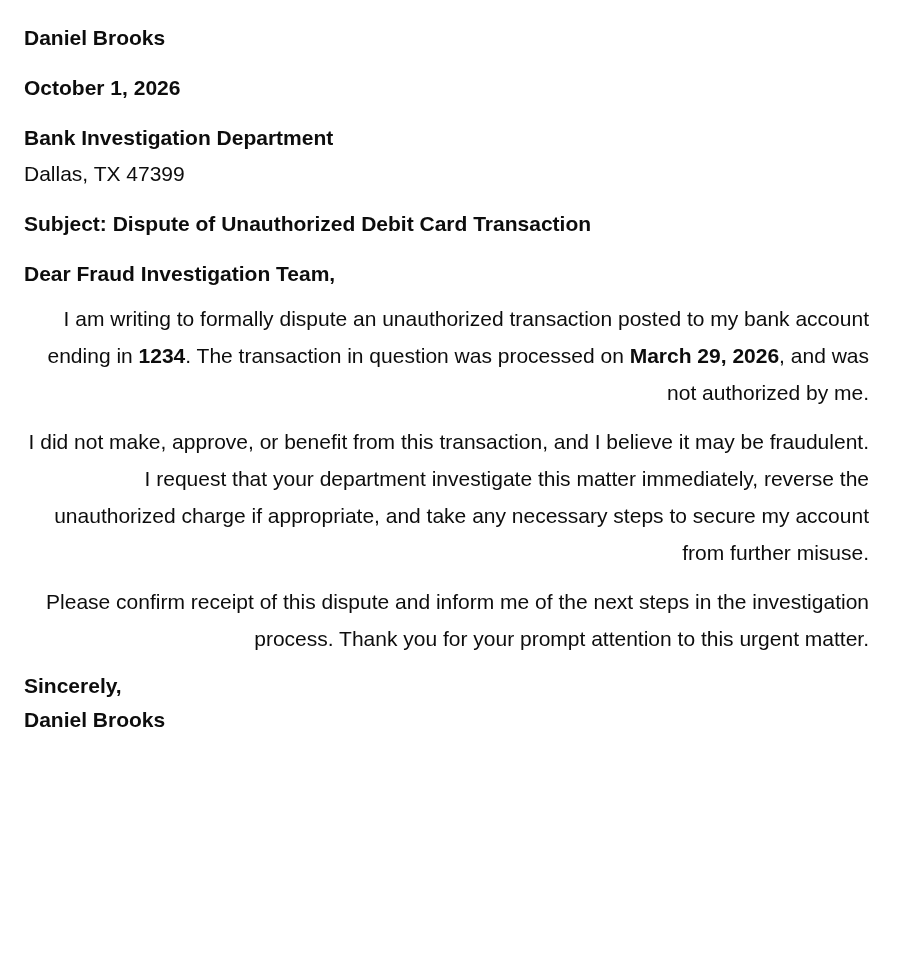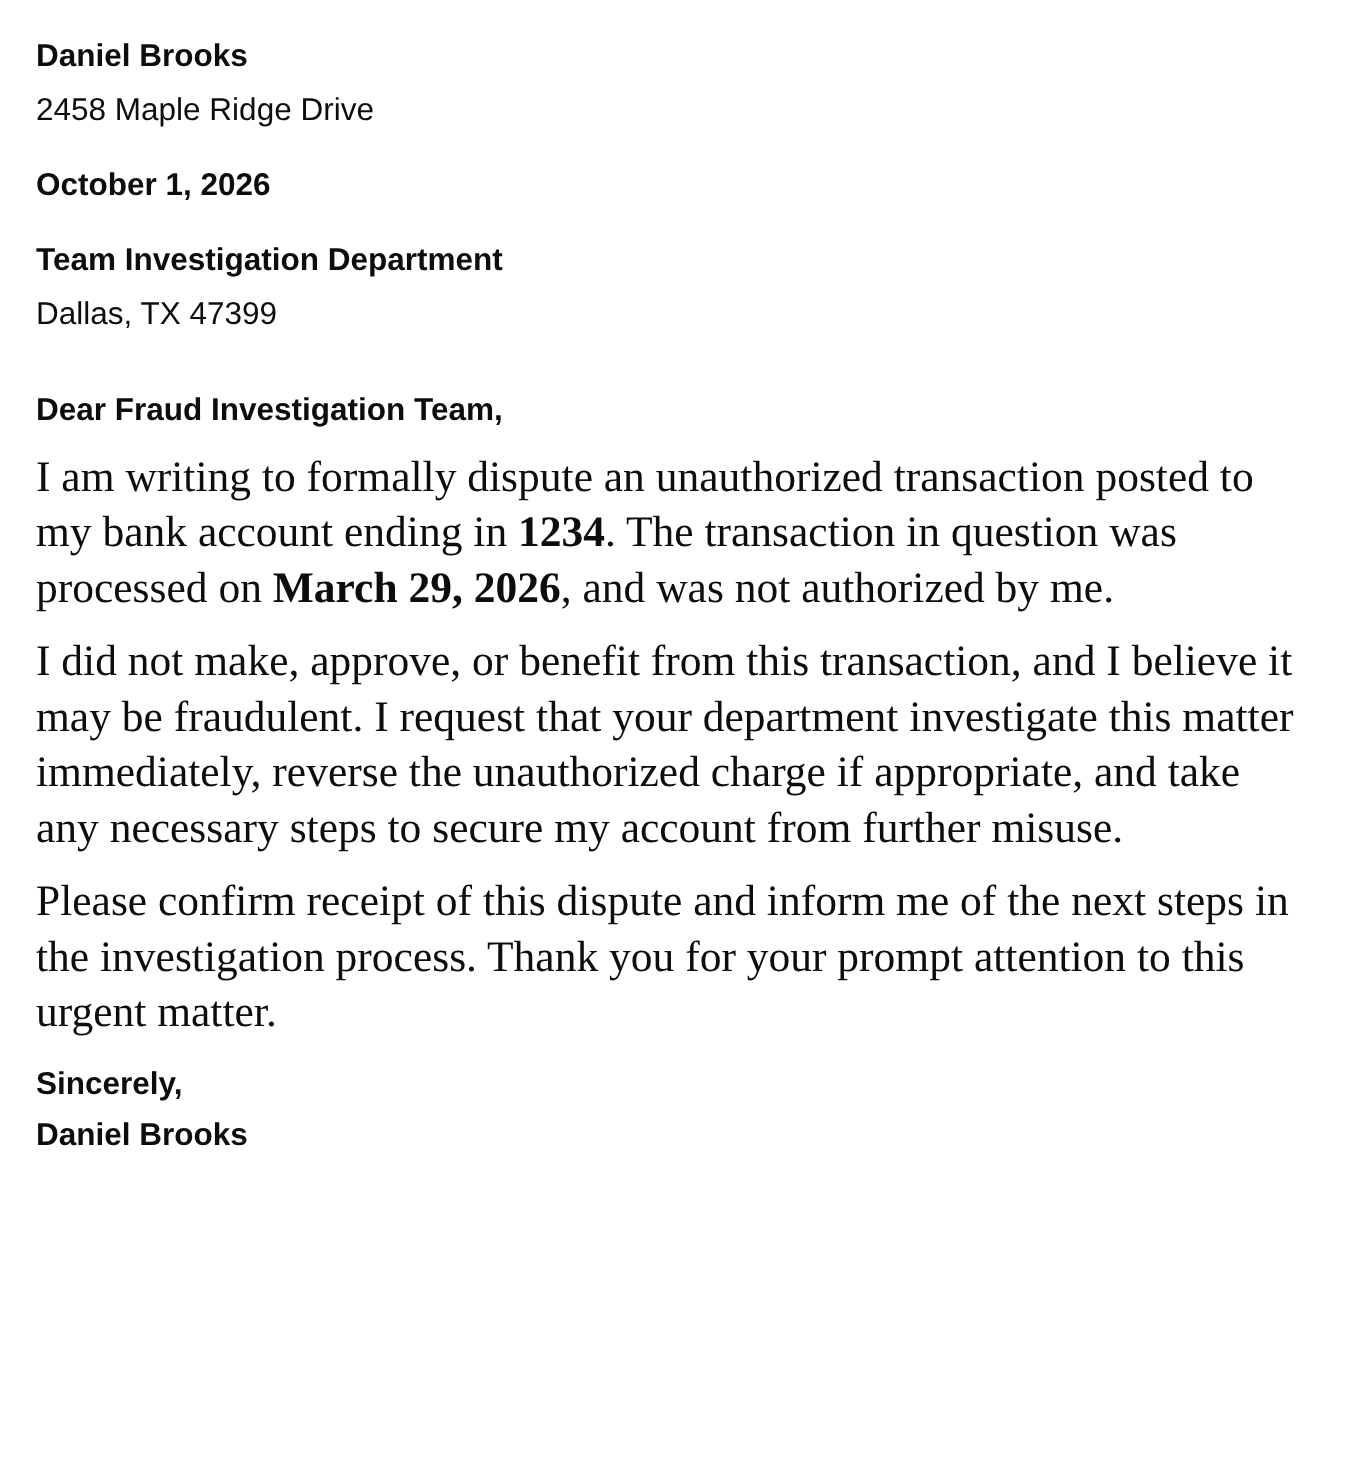--- a/index.html
+++ b/index.html
@@ -30,26 +30,25 @@
   }
   .line {
     font-size: 21px;
     line-height: 36px;
     white-space: nowrap;
   }
   .line.bold {
     font-weight: bold;
   }
   .para {
-    font-size: 29px;
+    font-size: 21px;
     line-height: 37px;
     margin: 0 0 12px 0;
     max-width: 845px;
-    text-align: left;
-    font-family: Liberation Serif, serif;
+    text-align: right;
   }
   .para b {
     font-weight: bold;
   }
   .gap-sm {
     height: 8px;
   }
   .gap-md {
     height: 14px;
   }
@@ -57,38 +56,40 @@
     line-height: 34px;
   }
 </style>
 </head>
 <body>
 
 <div class="page">
 
   <div class="block tight">
     <div class="line bold">Daniel Brooks</div>
-    <div class="line">2458 Maple Ridge Drive</div>
   </div>
 
   <div class="gap-md"></div>
 
   <div class="block tight">
     <div class="line bold">October 1, 2026</div>
   </div>
 
   <div class="gap-md"></div>
 
   <div class="block tight">
-    <div class="line bold">Team Investigation Department</div>
+    <div class="line bold">Bank Investigation Department</div>
     <div class="line">Dallas, TX 47399</div>
   </div>
 
   <div class="gap-md"></div>
 
+  <div class="block tight">
+    <div class="line bold">Subject: Dispute of Unauthorized Debit Card Transaction</div>
+  </div>
 
   <div class="gap-md"></div>
 
   <div class="block tight">
     <div class="line bold">Dear Fraud Investigation Team,</div>
   </div>
 
   <div class="gap-sm"></div>
 
   <p class="para"><span>I am writing to formally dispute an unauthorized transaction posted to my bank account ending in </span><b>1234</b><span>. The transaction in question was processed on </span><b>March 29, 2026</b><span>, and was not authorized by me.</span></p>

